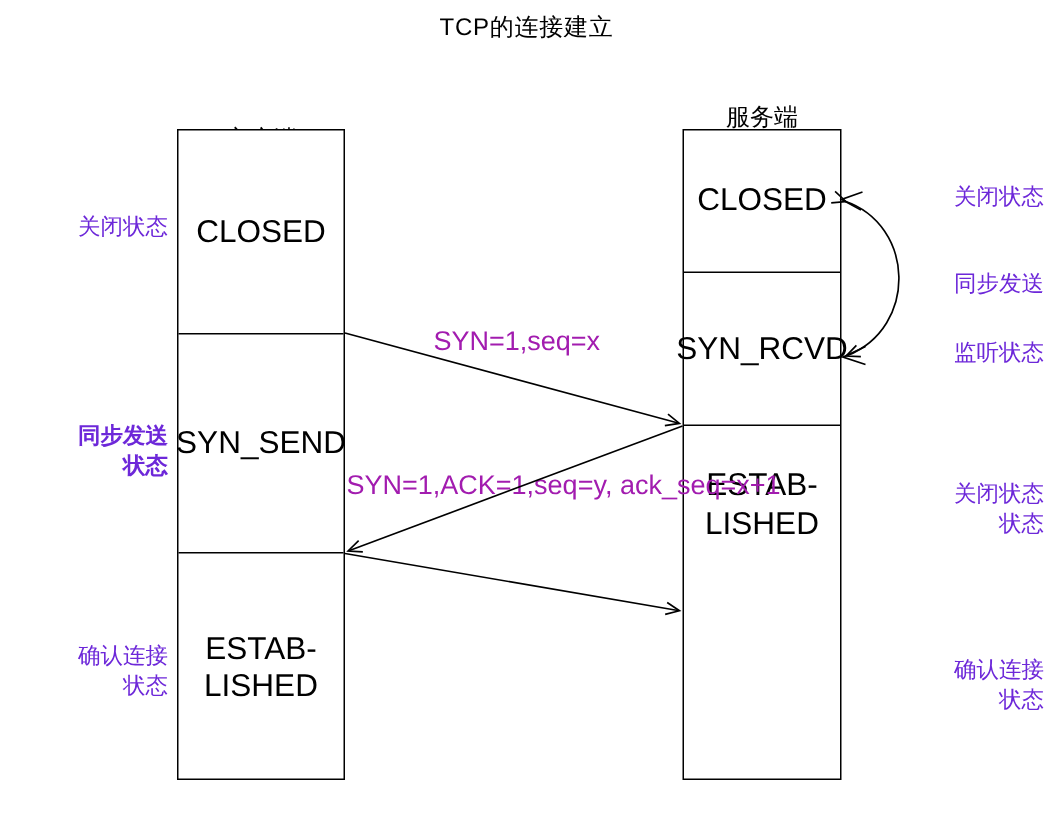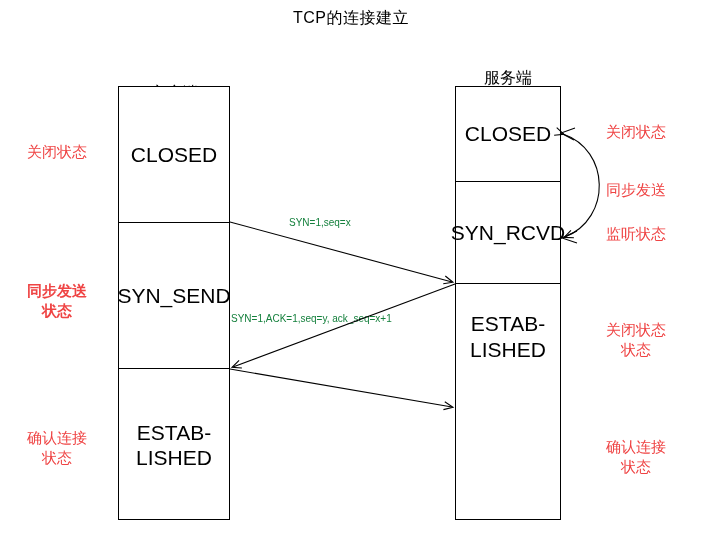--- a/index.html
+++ b/index.html
@@ -82,41 +82,41 @@
 
   
   #server-timeline .state-cell:nth-child(1) { height: 95px; }
   #server-timeline .state-cell:nth-child(2) { height: 102px; }
   #server-timeline .state-cell:nth-child(3) { height: 105px; }
   #server-timeline .state-cell:nth-child(4) { height: 132px; }
 
   .side-note {
     font-size: 15px;
     line-height: 1.35;
-    text-align: center;
-    color: #ef4444;
+    text-align: right;
+    color: #6d28d9;
     white-space: pre-line;
   }
   .left-note { left: 2px; width: 110px; }
   .right-note { left: 576px; width: 120px; }
 
   #note-closed-left   { top: 142px; }
   #note-synsend-left  { top: 281px; font-weight: bold; }
   #note-estab-left    { top: 428px; }
 
   #note-closed-right  { top: 122px; }
   #note-passive-open  { top: 180px; }
-  #note-listen-right  { top: 226px; font-family: Liberation Mono, monospace; }
+  #note-listen-right  { top: 226px; }
   #note-synrcvd-right { top: 320px; }
   #note-estab-right   { top: 437px; }
 
   .msg-label {
     position: absolute;
-    font-size: 10px;
-    color: #15803d;
+    font-size: 18px;
+    color: #a21caf;
     white-space: nowrap;
   }
   #msg-1 { left: 289px; top: 217px; }
   #msg-2 { left: 231px; top: 313px; }
   #msg-3 { left: 241px; top: 398px; }
 
   svg#arrows {
     position: absolute;
     left: 0;
     top: 0;

